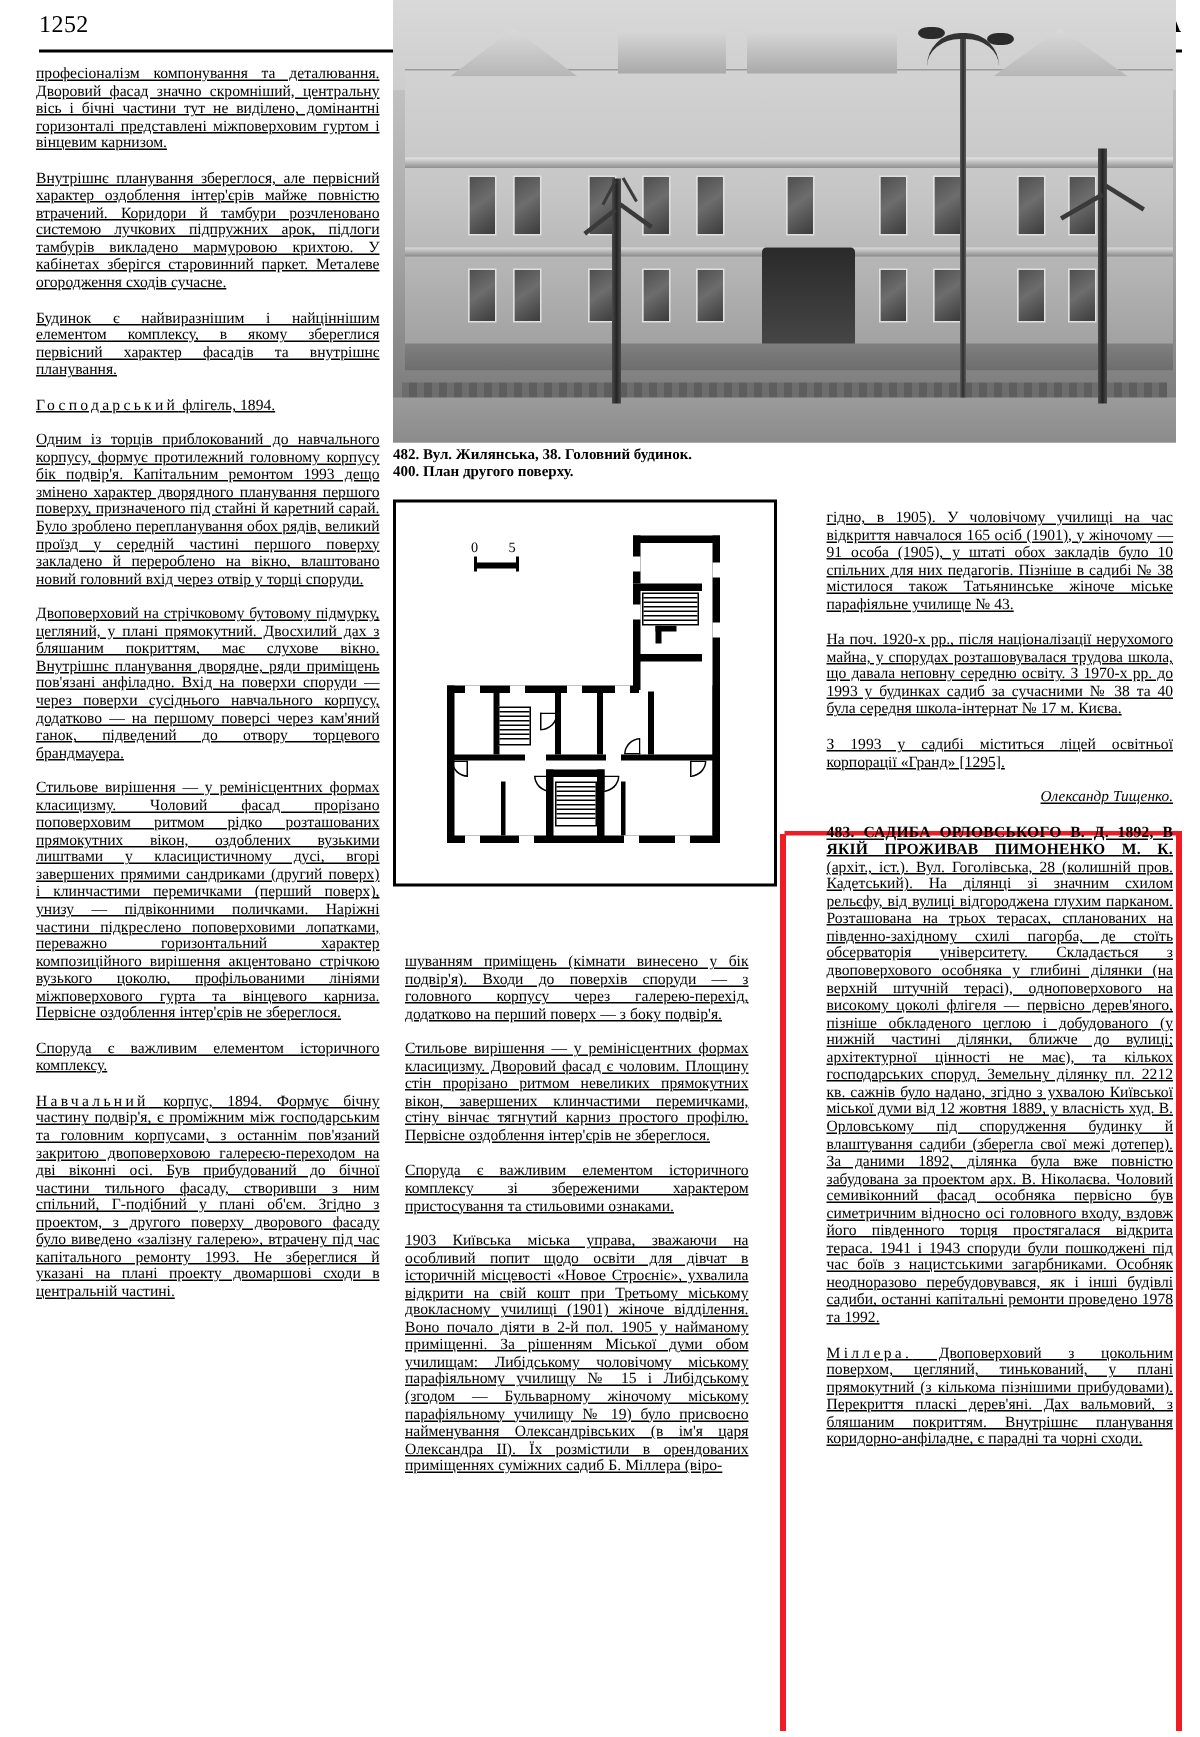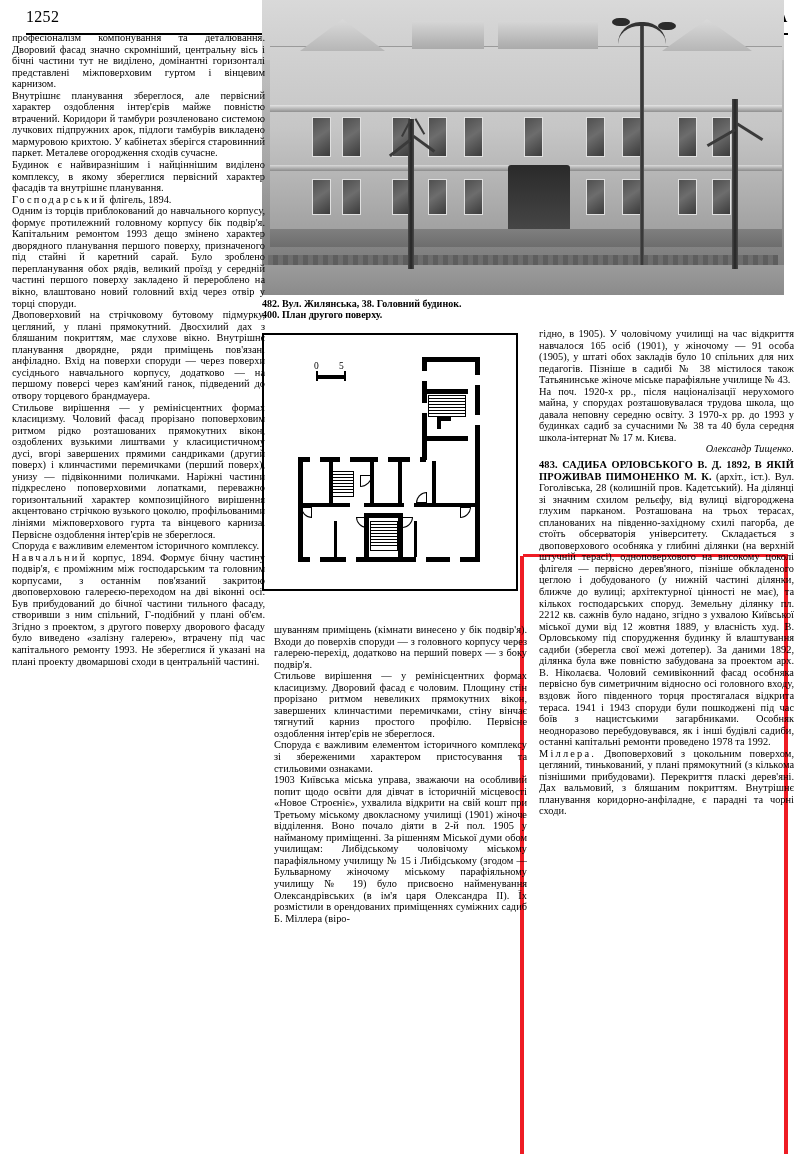--- a/index.html
+++ b/index.html
@@ -54,23 +54,23 @@
     top: 0;
     width: 253px;
     font-size: 10.4px;
     line-height: 11.55px;
     text-align: justify;
     text-justify: inter-word;
     hyphens: manual;
     word-spacing: 0.1px;
   }
   .col1 { left: 0px; }
-  .col2 { left: 262px; }
+  .col2 { left: 246px; }
   .col3 { left: 523px; }
-  .col p { margin: 0; }
+  .col p { margin: 12px; text-decoration: underline; }
   .sp { 
     letter-spacing: 2.2px;
   }
   b { font-weight: 700; }
   
   .photo-wrap {
     position: absolute;
     left: 262px; top: 0px;
     width: 522px; height: 295px;
     overflow: hidden;
@@ -395,38 +395,39 @@
 
   <div class="redbox-top"></div>
   <div class="redbar-right"></div>
   <div class="redbar"></div>
 
   <div class="cols">
 
     <div class="col col1">
       <p>професіоналізм компонування та деталювання. Дворовий фасад значно скромніший, центральну вісь і бічні частини тут не виділено, домінантні горизонталі представлені міжповерховим гуртом і вінцевим карнизом.</p>
       <p>Внутрішнє планування збереглося, але первісний характер оздоблення інтер'єрів майже повністю втрачений. Коридори й тамбури розчленовано системою лучкових підпружних арок, підлоги тамбурів викладено марму­ровою крихтою. У кабінетах зберігся старовинний паркет. Металеве огородження сходів сучасне.</p>
-      <p>Будинок є найвиразнішим і найцін­нішим виділено комплексу, в якому збереглися первісний характер фасадів та внутрішнє планування.</p>
+      <p>Будинок є найвиразнішим і найцін­нішим елементом комплексу, в якому збереглися первісний характер фасадів та внутрішнє планування.</p>
       <p><span class="sp">Господарський</span> <span>флігель, 1894.</span></p>
       <p>Одним із торців приблокований до навчального корпусу, формує протилежний головному корпусу бік подвір'я. Капітальним ремонтом 1993 дещо змінено характер дворядного планування першого поверху, призначеного під стайні й каретний сарай. Було зроблено перепланування обох рядів, великий проїзд у середній частині першого поверху закладено й перероблено на вікно, влаштовано новий головний вхід через отвір у торці споруди.</p>
       <p>Двоповерховий на стрічковому бутовому підмурку, цегляний, у плані прямокутний. Двосхилий дах з бляшаним покриттям, має слухове вікно. Внутрішнє планування дворядне, ряди приміщень пов'язані анфіладно. Вхід на поверхи споруди — через поверхи сусіднього навчального корпусу, додатково — на першому поверсі через кам'яний ганок, підведений до отвору торцевого брандмауера.</p>
       <p>Стильове вирішення — у ремінісцентних формах класицизму. Чоловий фасад прорізано поповерховим ритмом рідко розташованих прямокутних вікон, оздоблених вузькими лиштвами у класицистичному дусі, вгорі завершених прямими сандриками (другий поверх) і клинчастими перемичками (перший поверх), унизу — підвіконними поличками. Наріжні частини підкреслено поповерховими лопатками, переважно горизонтальний характер композиційного вирішення акцентовано стрічкою вузького цоколю, профільованими лініями міжповерхового гурта та вінцевого карниза. Первісне оздоблення інтер'єрів не збереглося.</p>
       <p>Споруда є важливим елементом історичного комплексу.</p>
       <p><span class="sp">Навчальний</span> <span>корпус, 1894. Фор­мує бічну частину подвір'я, є проміжним між господарським та головним корпусами, з останнім пов'язаний закритою двоповерховою галереєю-переходом на дві віконні осі. Був прибудований до бічної частини тильного фасаду, створивши з ним спільний, Г-подібний у плані об'єм. Згідно з проектом, з другого поверху дворового фасаду було виведено «залізну галерею», втрачену під час капітального ремонту 1993. Не збереглися й указані на плані проекту двомаршові сходи в центральній частині.</span></p>
     </div>
 
     <div class="col col2" style="top:592px;">
       <p>шуванням приміщень (кімнати винесено у бік подвір'я). Входи до поверхів споруди — з головного корпусу через галерею-перехід, додатково на перший поверх — з боку подвір'я.</p>
       <p>Стильове вирішення — у ремінісцентних формах класицизму. Дворовий фасад є чоловим. Площину стін прорізано ритмом невеликих прямокутних вікон, завершених клинчастими перемичками, стіну вінчає тягнутий карниз простого профілю. Первісне оздоблення інтер'єрів не збереглося.</p>
       <p>Споруда є важливим елементом історичного комплексу зі збереженими характером пристосування та стильовими ознаками.</p>
       <p>1903 Київська міська управа, зважаючи на особливий попит щодо освіти для дівчат в історичній місцевості «Новое Строєніє», ухвалила відкрити на свій кошт при Третьому міському двокласному училищі (1901) жіноче відділення. Воно почало діяти в 2-й пол. 1905 у найманому приміщенні. За рішенням Міської думи обом училищам: Либідському чоловічому міському парафіяльному училищу № 15 і Либідському (згодом — Бульварному жіночому міському парафіяльному училищу № 19) було присвоєно найменування Олександрівських (в ім'я царя Олександра II). Їх розмістили в орендованих приміщеннях суміжних садиб Б. Міллера (віро-</p>
     </div>
 
     <div class="col col3" style="top:296px; width:259px; padding-left:4px;">
       <p>гідно, в 1905). У чоловічому училищі на час відкриття навчалося 165 осіб (1901), у жіночому — 91 особа (1905), у штаті обох закладів було 10 спільних для них педагогів. Пізніше в садибі № 38 містилося також Татьянинське жіноче міське парафіяльне училище № 43.</p>
       <p>На поч. 1920-х рр., після націоналізації нерухомого майна, у спорудах розташовувалася трудова школа, що давала неповну середню освіту. З 1970-х рр. до 1993 у будинках садиб за сучасними № 38 та 40 була середня школа-інтернат № 17 м. Києва.</p>
+      <p>З 1993 у садибі міститься ліцей освітньої корпорації «Гранд» [1295].</p>
       <p class="sign">Олександр Тищенко.</p>
       <p style="margin-top:4px"><span class="entry-head">483. САДИБА ОРЛОВСЬКОГО В. Д. 1892, В ЯКІЙ ПРОЖИВАВ ПИМОНЕНКО М. К.</span><span> (архіт., іст.). Вул. Гоголівська, 28 (колишній пров. Кадетський). На ділянці зі значним схилом рельєфу, від вулиці відгороджена глухим парканом. Розташована на трьох терасах, спланованих на південно-західному схилі пагорба, де стоїть обсерваторія університету. Складається з двоповерхового особняка у глибині ділянки (на верхній штучній терасі), одноповерхового на високому цоколі флігеля — первісно дерев'яного, пізніше обкладеного цеглою і добудованого (у нижній частині ділянки, ближче до вулиці; архітектурної цінності не має), та кількох господарських споруд. Земельну ділянку пл. 2212 кв. сажнів було надано, згідно з ухвалою Київської міської думи від 12 жовтня 1889, у власність худ. В. Орловському під спорудження будинку й влаштування садиби (зберегла свої межі дотепер). За даними 1892, ділянка була вже повністю забудована за проектом арх. В. Ніколаєва. Чоловий семивіконний фасад особняка первісно був симетричним відносно осі головного входу, вздовж його південного торця простягалася відкрита тераса. 1941 і 1943 споруди були пошкоджені під час боїв з нацистськими загарбниками. Особняк неодноразово перебудовувався, як і інші будівлі садиби, останні капітальні ремонти проведено 1978 та 1992.</span></p>
       <p><span class="sp">Міллера.</span><span> Двоповерховий з цокольним поверхом, цегляний, тинькований, у плані прямокутний (з кількома пізнішими прибудовами). Перекриття пласкі дерев'яні. Дах вальмовий, з бляшаним покриттям. Внутрішнє планування коридорно-анфіладне, є парадні та чорні сходи.</span></p>
     </div>
 
   </div>
 </div>
 
 </body></html>

